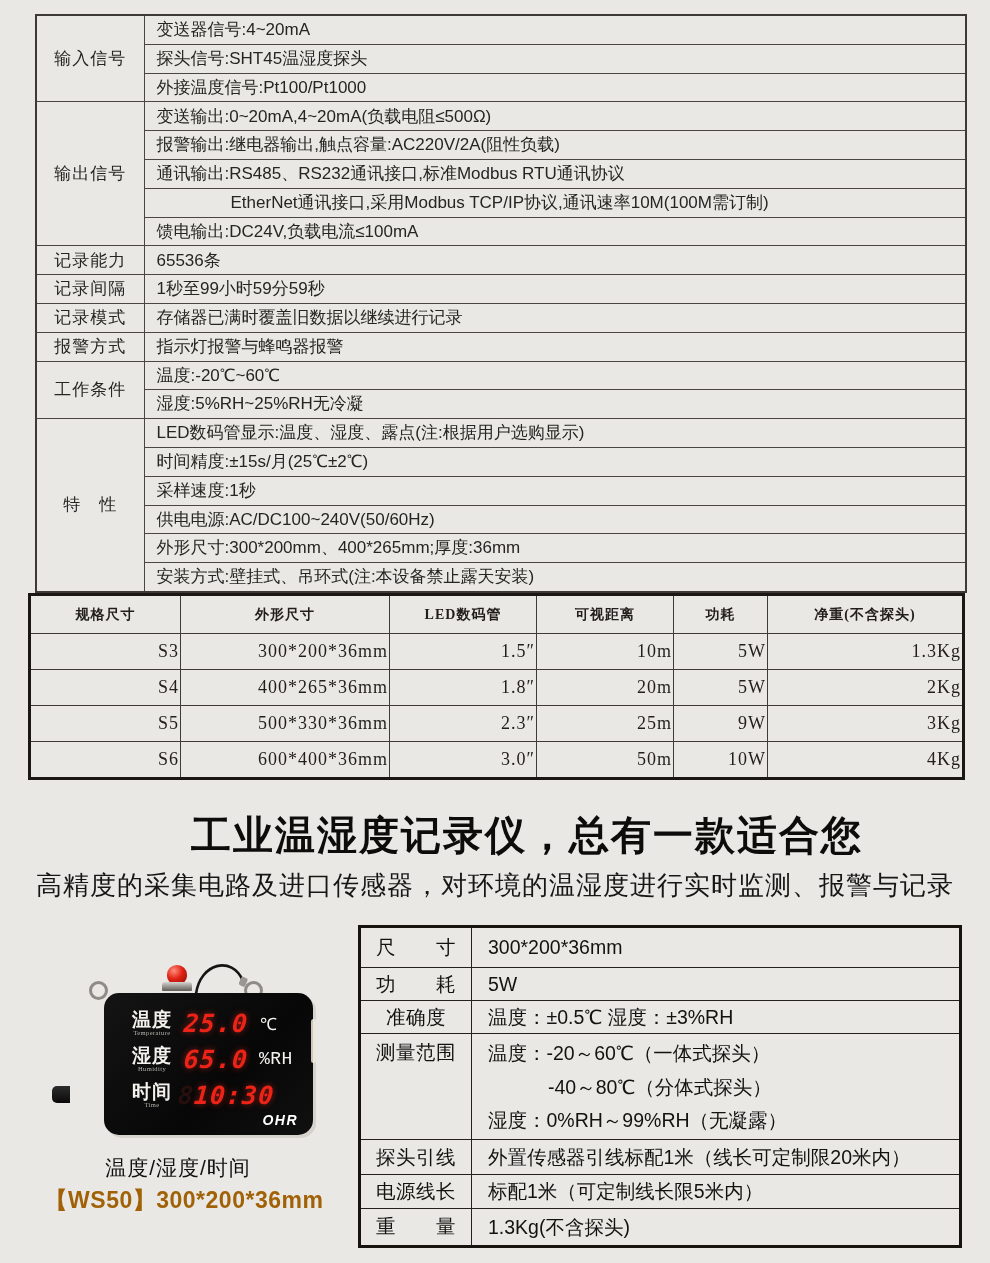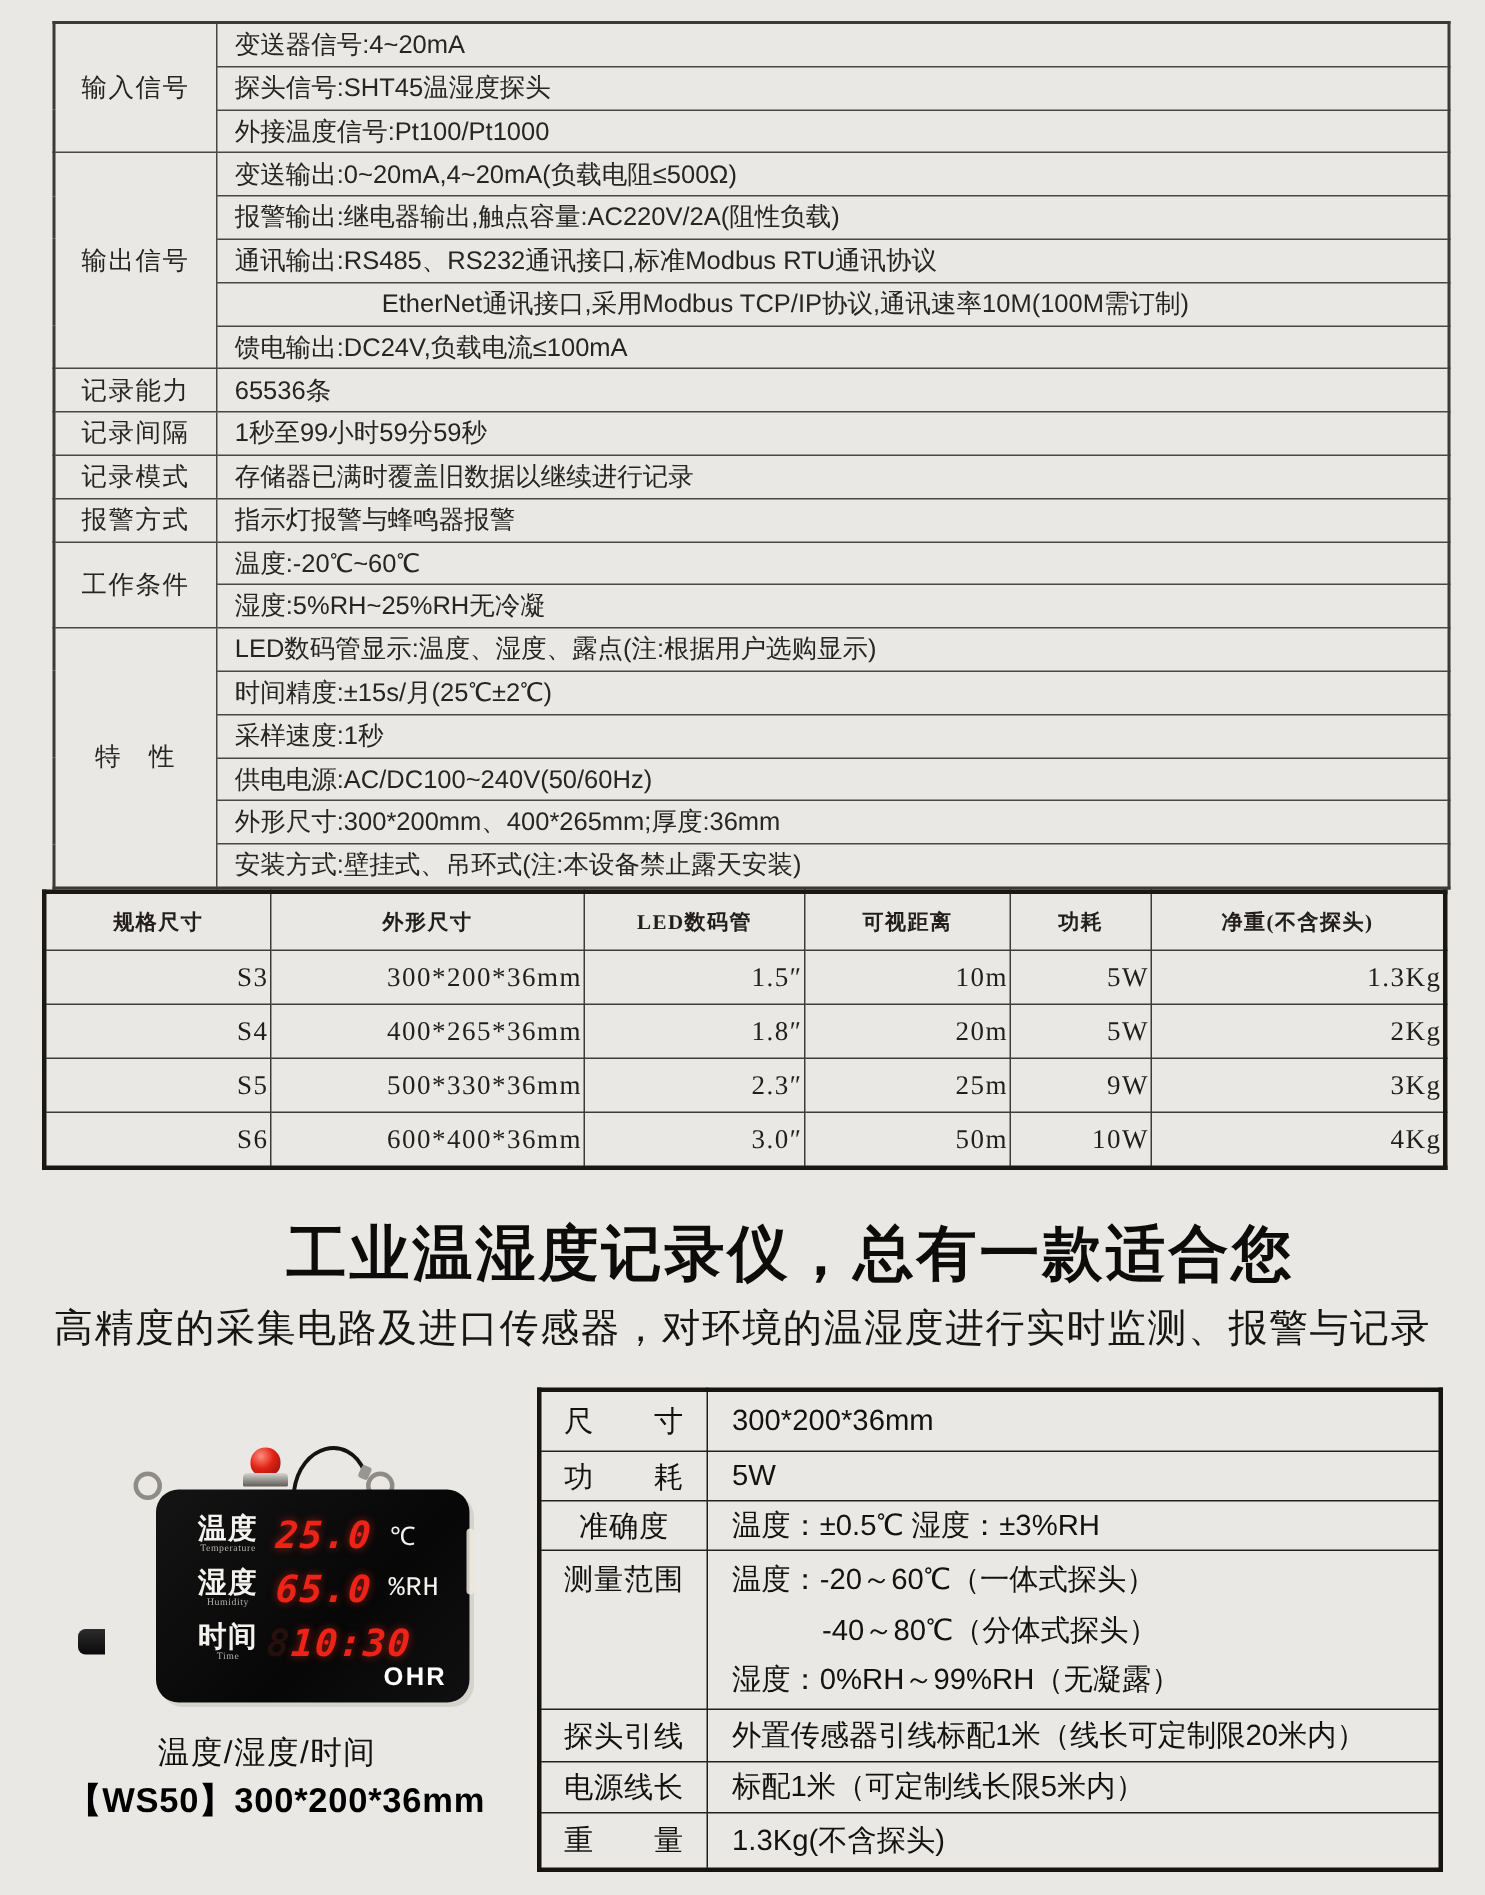--- a/index.html
+++ b/index.html
@@ -17,21 +17,21 @@
   table{border-collapse:collapse;}
   .t1{
     position:absolute;left:35px;top:14px;width:932px;
     table-layout:fixed;
     border:2px solid #3c3936;
     font-size:17px;color:#272522;
   }
   .t1 td{border:1px solid #4a4641;height:25.8px;line-height:1.15;}
   .t1 td.lbl{text-align:center;font-weight:500;letter-spacing:1px;}
   .t1 td.val{padding-left:12px;}
-  .t1 td.val.indent{padding-left:110px;}
+  .t1 td.val.indent{padding-left:86px;}
 
   
   .t2{
     position:absolute;left:28px;top:593px;width:934px;
     table-layout:fixed;
     border:3px solid #1b1814;
     font-family:"Liberation Serif", serif;
     color:#211e1b;
   }
   .t2 th{border:1px solid #3f3c38;height:35px;font-size:14px;font-weight:700;letter-spacing:1px;}
@@ -98,29 +98,29 @@
     font-weight:700;font-style:italic;font-size:25px;line-height:1;
     color:#ee2318;letter-spacing:1px;
     text-shadow:0 0 6px rgba(242,45,28,.55);
     transform:skewX(-4deg);
   }
   .led-ghost{color:rgba(214,52,40,.15);text-shadow:none;}
   .led-unit-c{font-family:"Liberation Serif", serif;color:#f4f2ee;font-size:17px;padding-left:6px;}
   .led-unit-rh{font-family:Liberation Mono, monospace;color:#f4f2ee;font-size:18px;padding-left:5px;letter-spacing:.5px;}
   .brand{
     position:absolute;right:15px;bottom:7px;
-    font-weight:900;font-size:17px;color:#ffffff;letter-spacing:1.5px;text-align:center;
+    font-weight:900;font-style:italic;font-size:14px;color:#ffffff;letter-spacing:1.5px;text-align:center;
   }
   .caption1{
     position:absolute;left:0;top:201px;width:276px;text-align:center;
     font-size:21px;font-weight:500;color:#11100e;letter-spacing:1px;
   }
   .caption2{
     position:absolute;left:-14px;top:232px;width:316px;text-align:center;
-    font-size:23px;font-weight:600;color:#000000;letter-spacing:.5px;
+    font-size:23px;font-weight:600;color:#a16207;letter-spacing:.5px;
   }
 
   
   .t3{
     position:absolute;left:358px;top:925px;width:604px;
     table-layout:fixed;
     border:3px solid #17140f;
     font-size:19.5px;font-weight:500;color:#14120f;
   }
   .t3 td{border:1.5px solid #24211d;}

